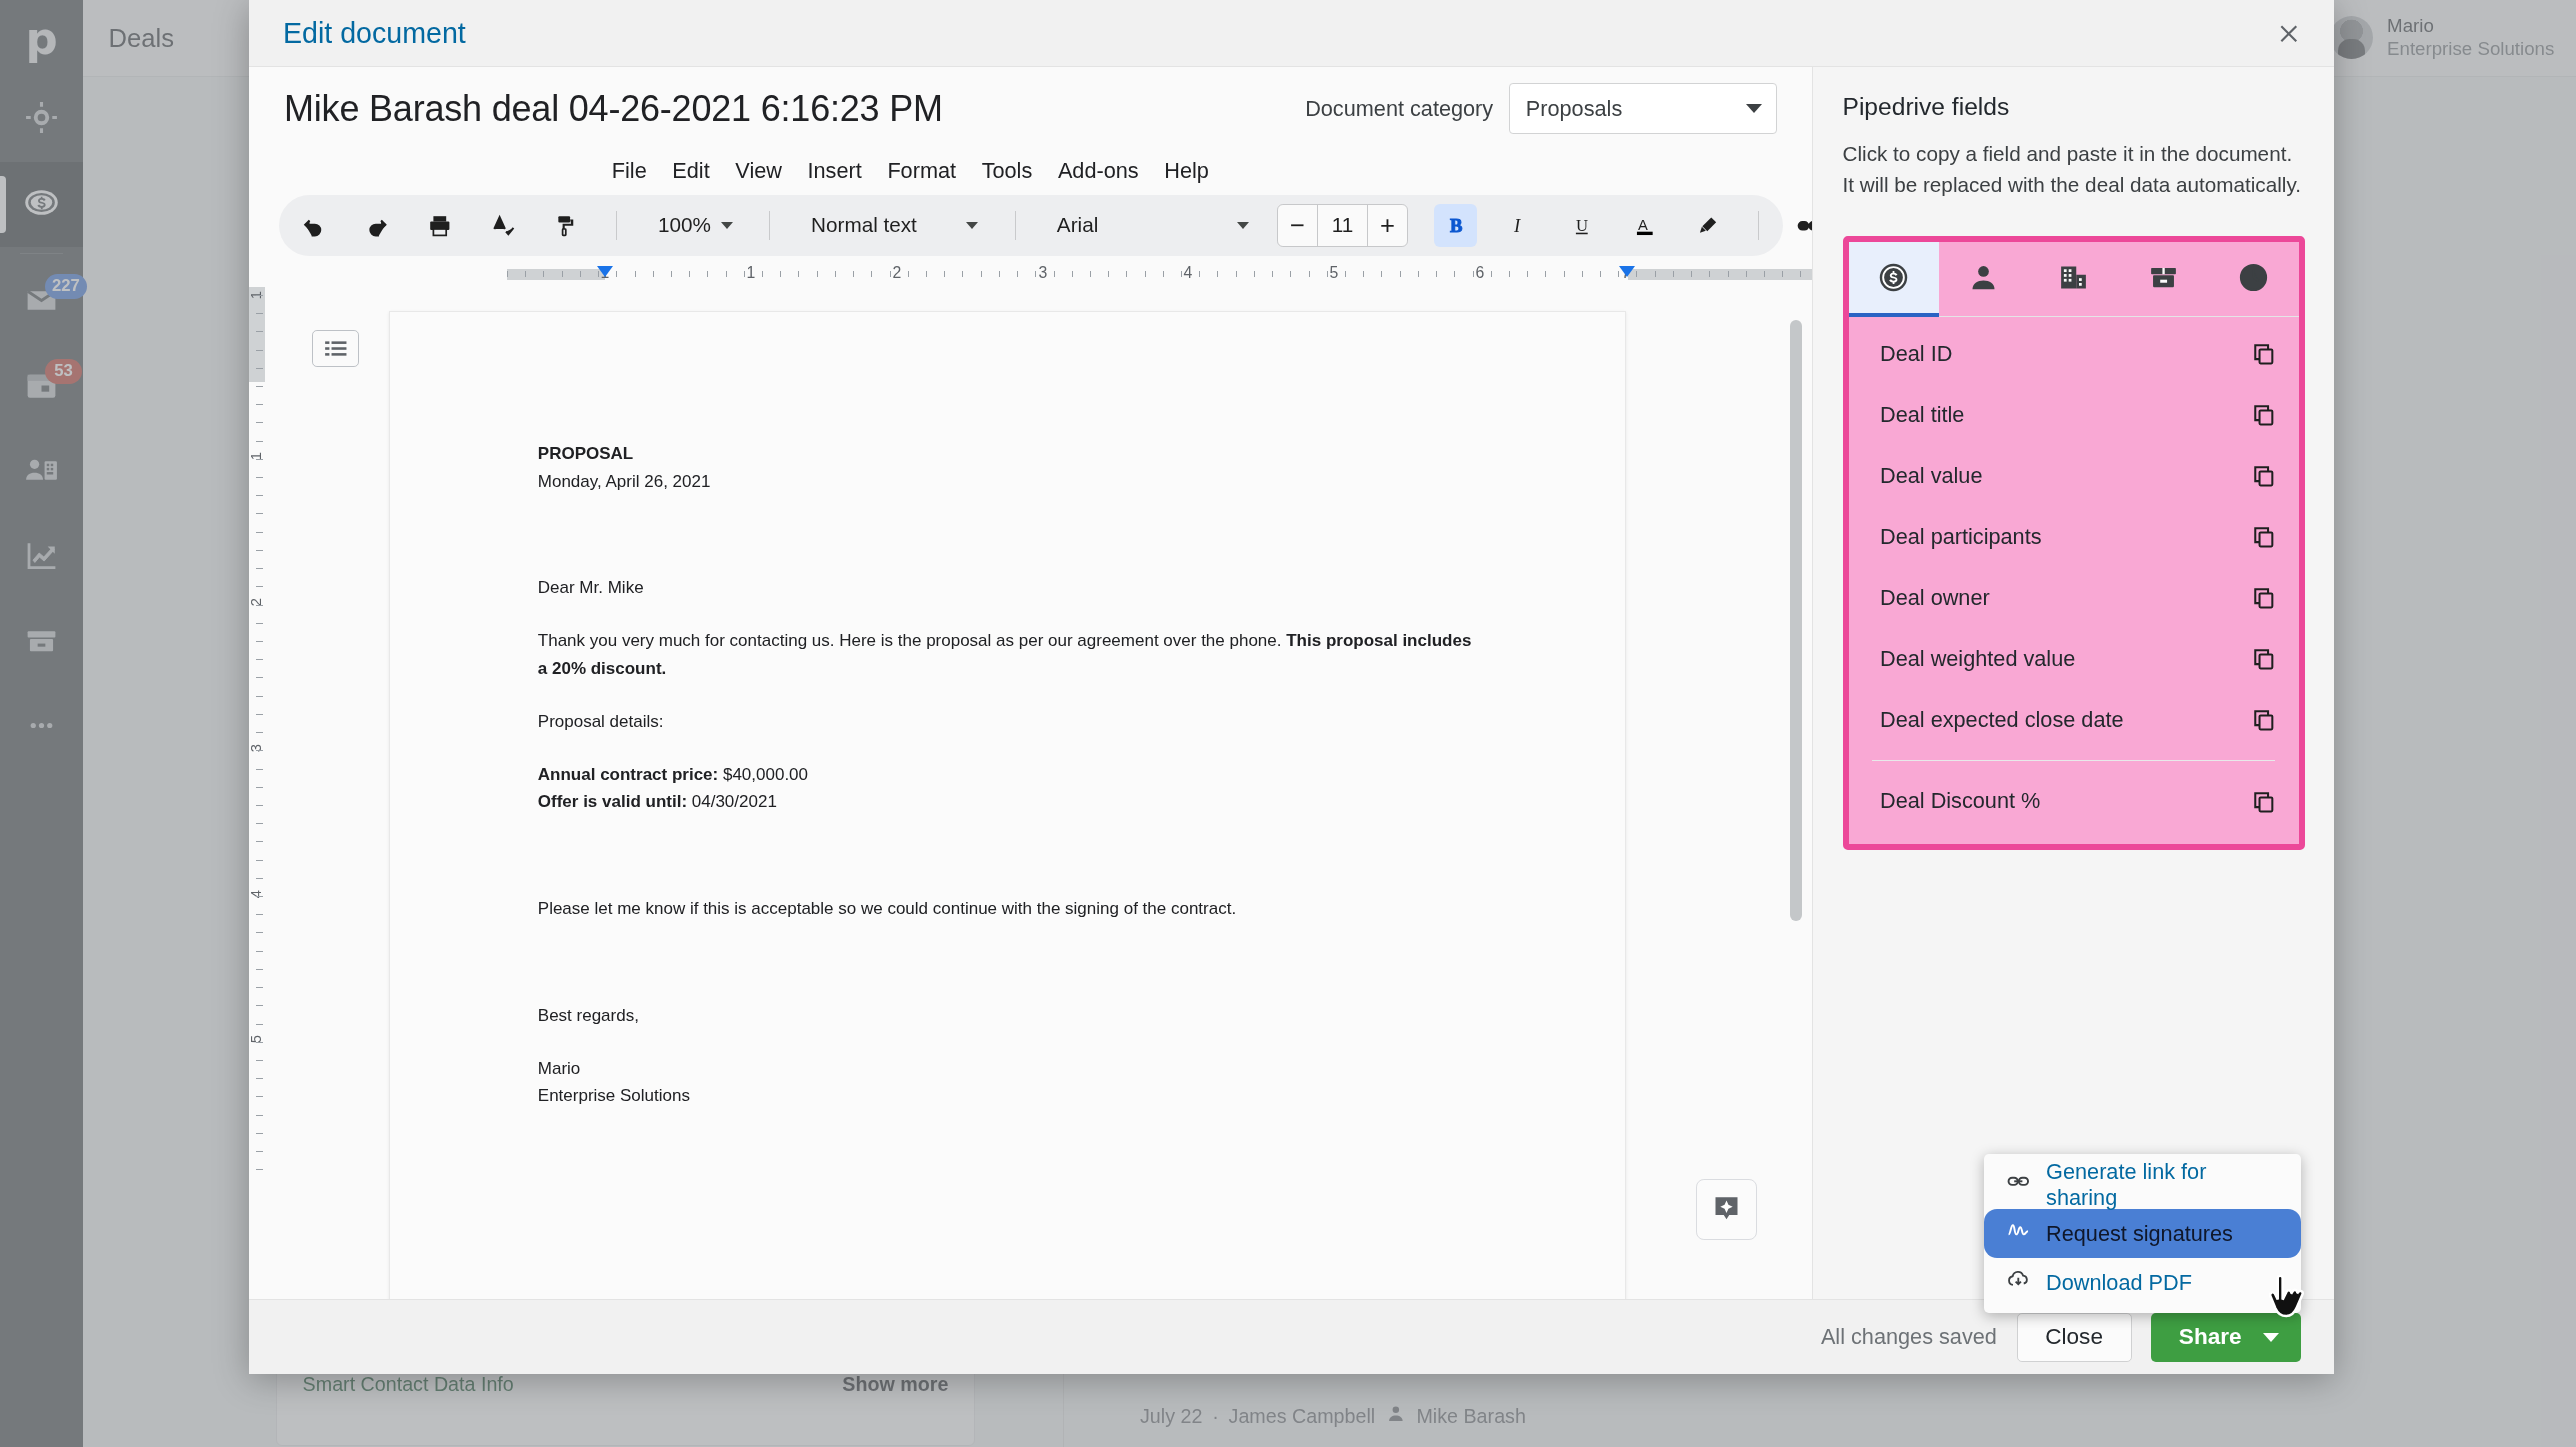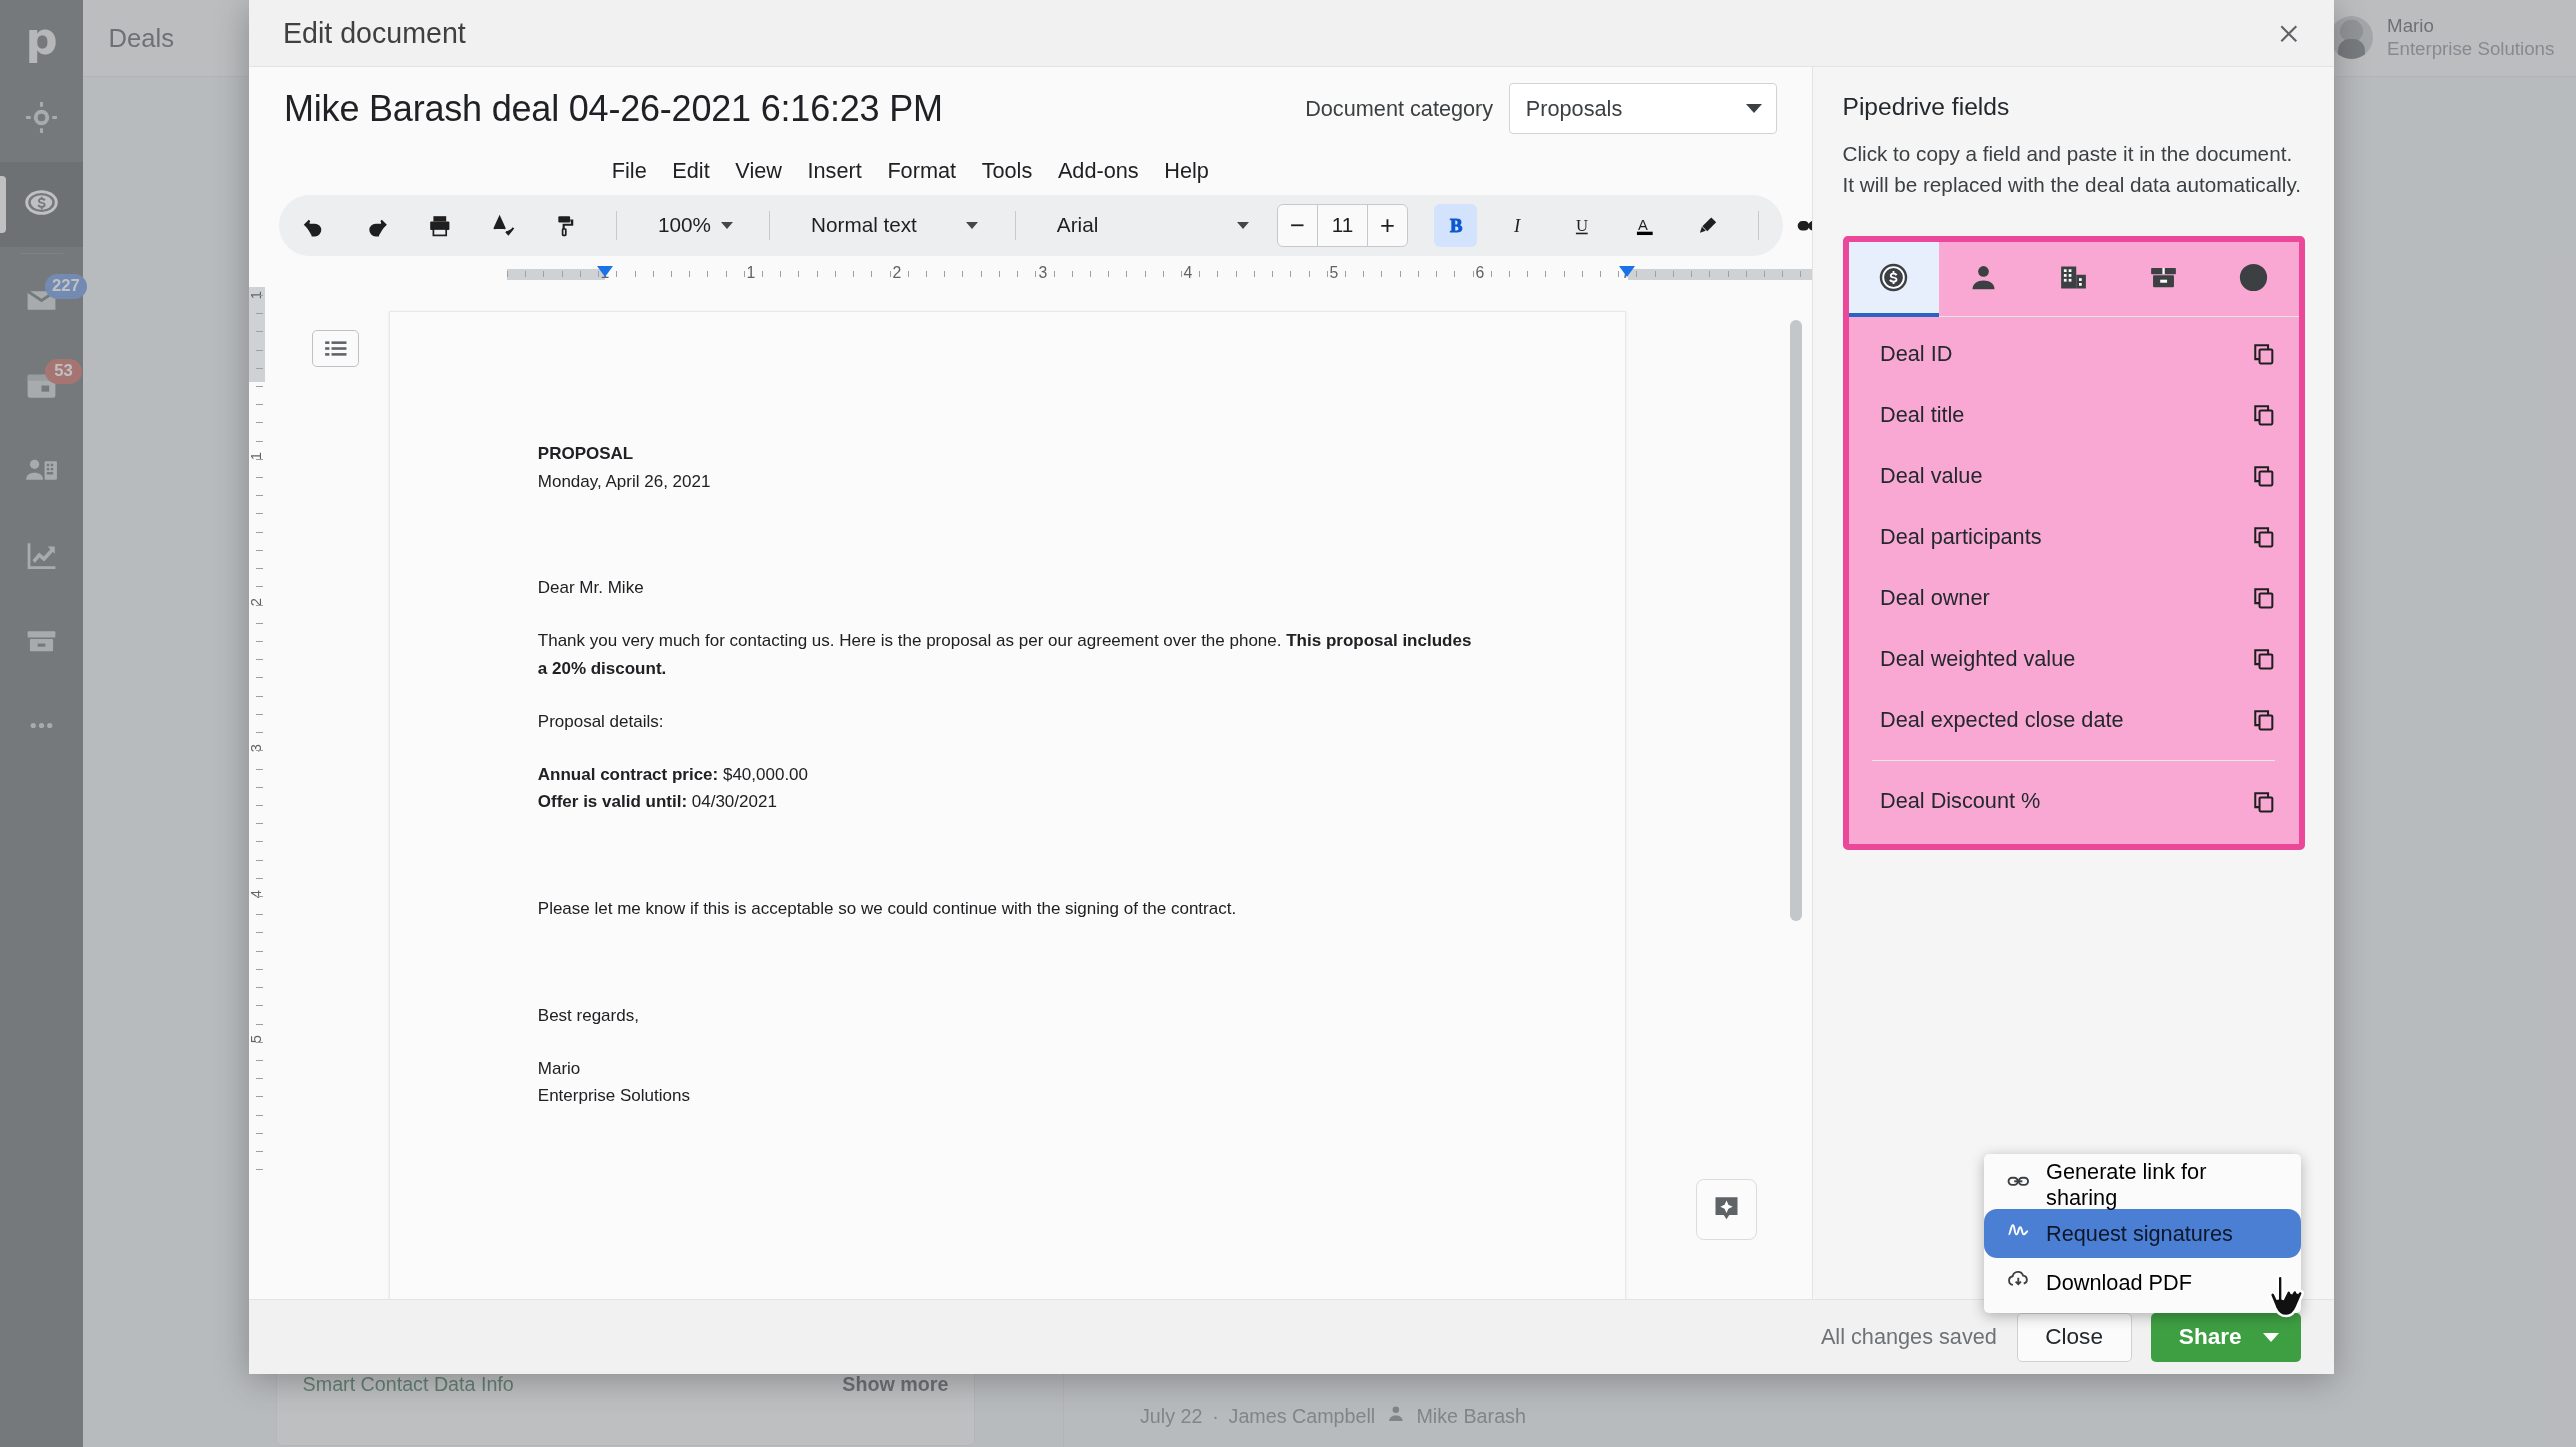--- a/index.html
+++ b/index.html
@@ -76,21 +76,21 @@
 
   .modal {
     position: absolute; left: 249px; top: 0; width: 2085px; height: 1374px;
     background: #f5f5f5; box-shadow: 0 5.9px 33px rgba(0,0,0,0.28);
     display: flex; flex-direction: column; overflow: hidden;
   }
   .modal-head {
     height: 67px; background: #f1f1f1; border-bottom: 1px solid #e3e3e3;
     display: flex; align-items: center; flex: 0 0 67px; position: relative;
   }
-  .modal-head .mh-title { font-size: 28.6px; color: #404040; margin-left: 34px; }
+  .modal-head .mh-title { font-size: 28.6px; color: #0369a1; margin-left: 34px; }
   .mh-close {
     position: absolute; right: 21.7px; top: 9.8px; width: 47px; height: 47px;
     display: flex; align-items: center; justify-content: center;
     border-radius: 50%; cursor: pointer;
   }
   .mh-close svg { stroke: #5f6368; }
 
   .modal-body { flex: 1; display: flex; min-height: 0; }
 
   
@@ -250,21 +250,21 @@
   }
 
   
   .share-menu {
     position: absolute; right: 33px; bottom: 61px; width: 317px;
     background: #fbfbfb; border-radius: 4.9px; box-shadow: 0 3px 13.8px rgba(0,0,0,0.28);
     padding: 5.9px 0; z-index: 40;
   }
   .sm-item {
     height: 49px; display: flex; align-items: center; gap: 15.8px; padding: 0 21.7px;
-    font-size: 21.7px; color: #000000; cursor: pointer;
+    font-size: 21.7px; color: #0369a1; cursor: pointer;
   }
   .sm-item.hl { background: #4a7fd4; color: #0f172a; border-radius: 13px; }
   .sm-item svg { fill: none; stroke: #3c4043; }
   .sm-item.hl svg { stroke: #fff; }
   .cursor-hand { position: absolute; right: -11.8px; bottom: -25.6px; pointer-events: none; }
 </style>
 </head>
 <body>
 
 <div class="root">

